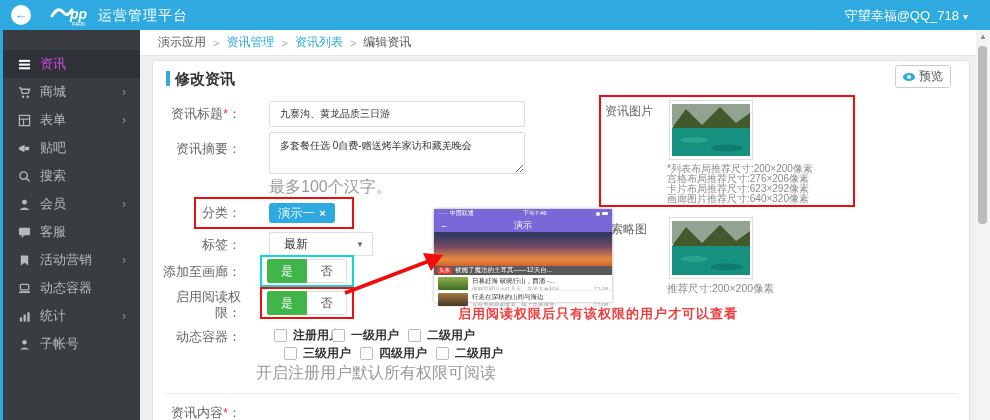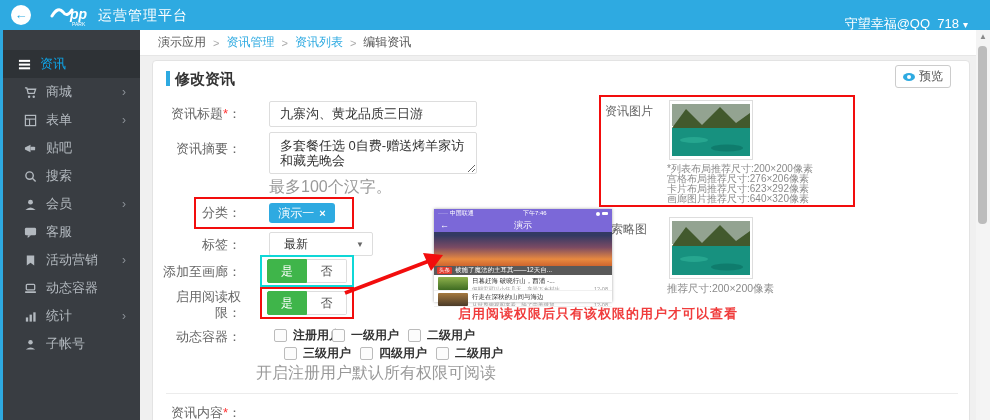--- a/index.html
+++ b/index.html
@@ -3,49 +3,49 @@
 <meta charset="utf-8">
 <style>
   * { margin:0; padding:0; box-sizing:border-box; }
   html,body { width:990px; height:420px; overflow:hidden; font-family:"Liberation Sans",sans-serif; background:#f0f0f0; position:relative; }
 
   
   .topbar { position:absolute; left:0; top:0; width:990px; height:30px; background:#2eaae1; z-index:30; display:flex; align-items:center; }
   .back-btn { position:absolute; left:11px; top:5px; width:20px; height:20px; border-radius:50%; background:#fff; color:#2eaae1; font-size:13px; font-weight:bold; text-align:center; line-height:19px; cursor:pointer; }
   .logo { position:absolute; left:50px; top:2px; color:#fff; }
   .brand { position:absolute; left:98px; top:7px; color:#fff; font-size:14px; letter-spacing:1px; }
-  .usermenu { position:absolute; right:22px; top:7px; color:#fff; font-size:13px; cursor:pointer;margin-top:8px; }
+  .usermenu { position:absolute; right:22px; top:7px; color:#fff; font-size:13px; cursor:pointer; }
   .usermenu .caret { font-size:10px; margin-left:4px; }
 
   
   .edge-line { position:absolute; left:0; top:0; width:3px; height:420px; background:#2eaae1; z-index:40; }
 
   
   .sidebar { position:absolute; left:0; top:30px; width:140px; height:390px; background:#393d42; z-index:20; }
-  .side-item { position:absolute; left:0; width:140px; height:28px; display:flex; align-items:center; padding-left:24px; color:#b3b9bf; font-size:13px; cursor:pointer; }
+  .side-item { position:absolute; left:0; width:140px; height:28px; display:flex; align-items:center; padding-left:18px; color:#b3b9bf; font-size:13px; cursor:pointer; }
   .side-item svg { width:13px; height:13px; margin-right:9px; flex:0 0 auto; }
   .side-item .sub-arrow { position:absolute; right:14px; color:#8b9197; font-size:12px; }
-  .side-item.active { background:#2e3236; color:#0ea5e9; border-left:3px solid #2eaae1; padding-left:15px; }
+  .side-item.active { background:#2e3236; color:#d946ef; border-left:3px solid #2eaae1; padding-left:15px; }
 
   
   .breadcrumb { position:absolute; left:140px; top:30px; width:850px; height:26px; background:#fff; border-bottom:1px solid #e6e6e6; display:flex; align-items:center; padding-left:18px; font-size:12px; color:#555; z-index:10; }
   .breadcrumb .sep { color:#aaa; margin:0 7px; font-size:11px; }
   .crumb-link { color:#2eaae1; cursor:pointer; }
 
   
   .card { position:absolute; left:152px; top:60px; width:818px; height:420px; background:#fff; border:1px solid #e3e3e3; border-radius:4px; z-index:5; }
   .card-title { position:absolute; left:13px; top:9px; font-size:15px; font-weight:bold; color:#333; padding-left:9px; }
   .card-title:before { content:""; position:absolute; left:0; top:1px; width:4px; height:15px; background:#2eaae1; }
   .preview-btn { position:absolute; left:742px; top:4px; width:56px; height:23px; border:1px solid #ccc; border-radius:3px; background:#fff; display:flex; align-items:center; justify-content:center; gap:4px; font-size:12px; color:#555; cursor:pointer; }
   .eye { width:12px; height:8px; border-radius:50%; background:#2eaae1; position:relative; }
   .eye:after { content:""; position:absolute; left:4px; top:2px; width:4px; height:4px; border-radius:50%; background:#fff; }
 
   .flabel { position:absolute; left:4px; width:84px; text-align:right; font-size:13px; color:#666; line-height:16px; }
   .req { color:#f33; font-style:normal; }
-  .tinput { position:absolute; left:116px; width:208px; height:26px; border:1px solid #ddd; border-radius:2px; font-size:13px; color:#333; padding:0 10px; font-family:"Liberation Sans",sans-serif; }
+  .tinput { position:absolute; left:116px; width:256px; height:26px; border:1px solid #ddd; border-radius:2px; font-size:10px; color:#333; padding:0 10px; font-family:"Liberation Sans",sans-serif; }
   textarea.tinput { height:42px; padding-top:5px; resize:both; line-height:15px; }
   .hint { position:absolute; font-size:16px; color:#999; }
   .cat-tag { position:absolute; left:116px; width:66px; height:20px; background:#2eaae1; border-radius:3px; color:#fff; font-size:12px; display:flex; align-items:center; justify-content:center; gap:5px; }
   .cat-tag .x { font-weight:bold; cursor:pointer; font-size:11px; }
   .select { position:absolute; left:116px; width:104px; height:24px; border:1px solid #ddd; border-radius:2px; background:#fff; font-size:12px; color:#333; display:flex; align-items:center; padding-left:14px; cursor:pointer; }
   .select .sel-caret { position:absolute; right:8px; font-size:8px; color:#666; }
   .toggle { position:absolute; left:114px; display:flex; }
   .tbtn { width:40px; height:24px; font-size:12px; display:flex; align-items:center; justify-content:center; cursor:pointer; }
   .tbtn.yes { background:#3fb54a; color:#fff; border:1px solid #3fb54a; border-radius:2px 0 0 2px; }
   .tbtn.no { background:#fff; color:#555; border:1px solid #ddd; border-left:none; border-radius:0 2px 2px 0; }

